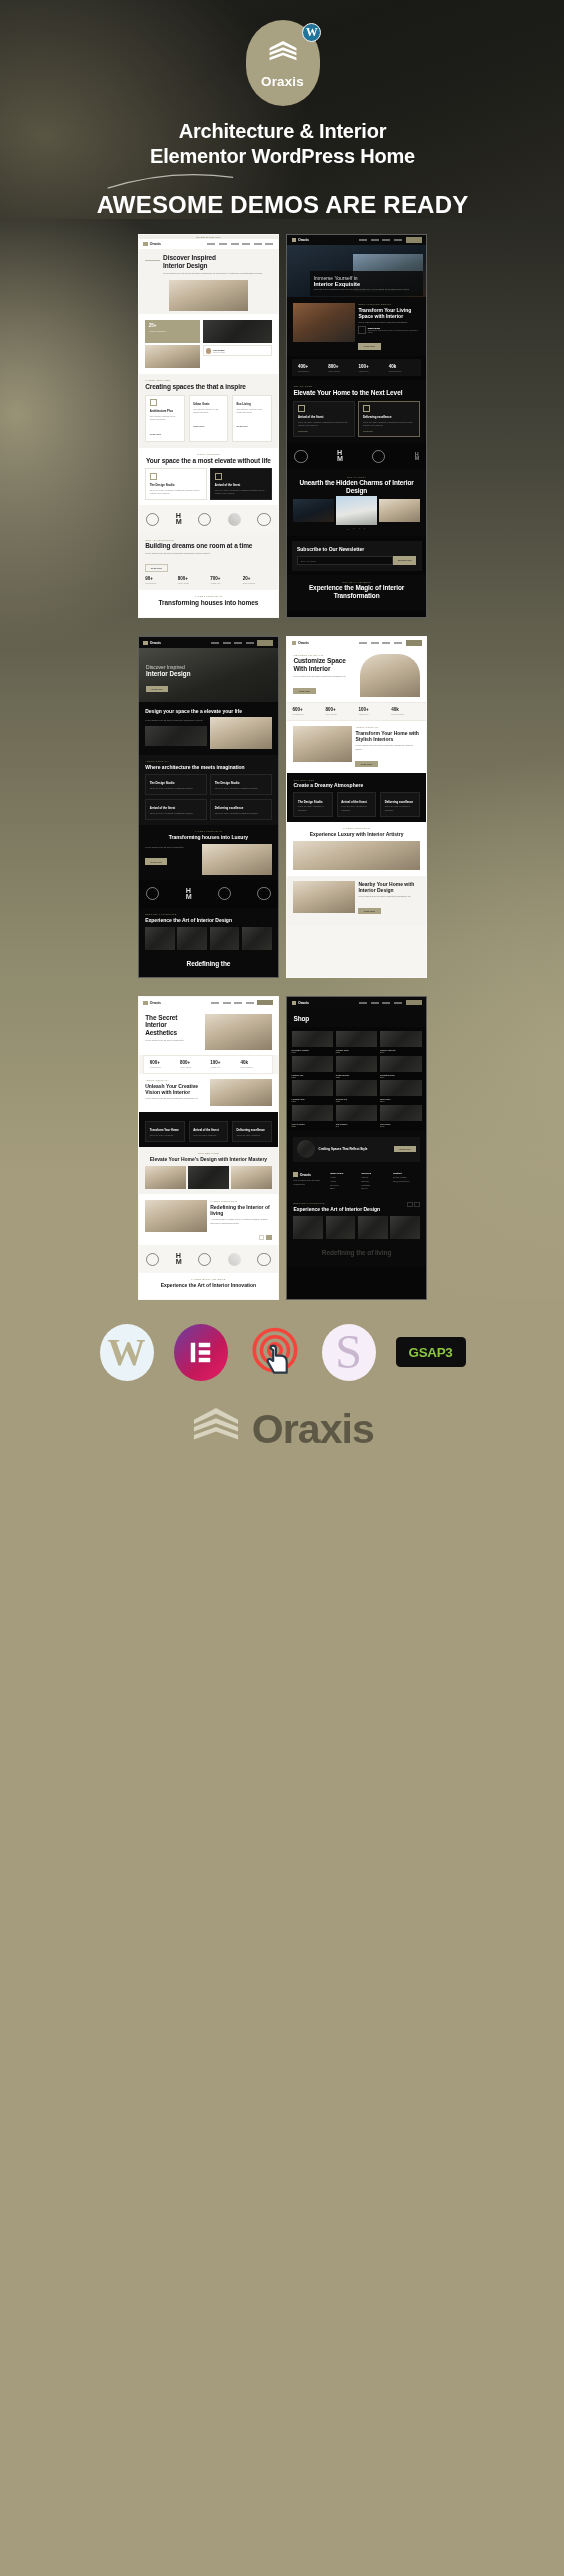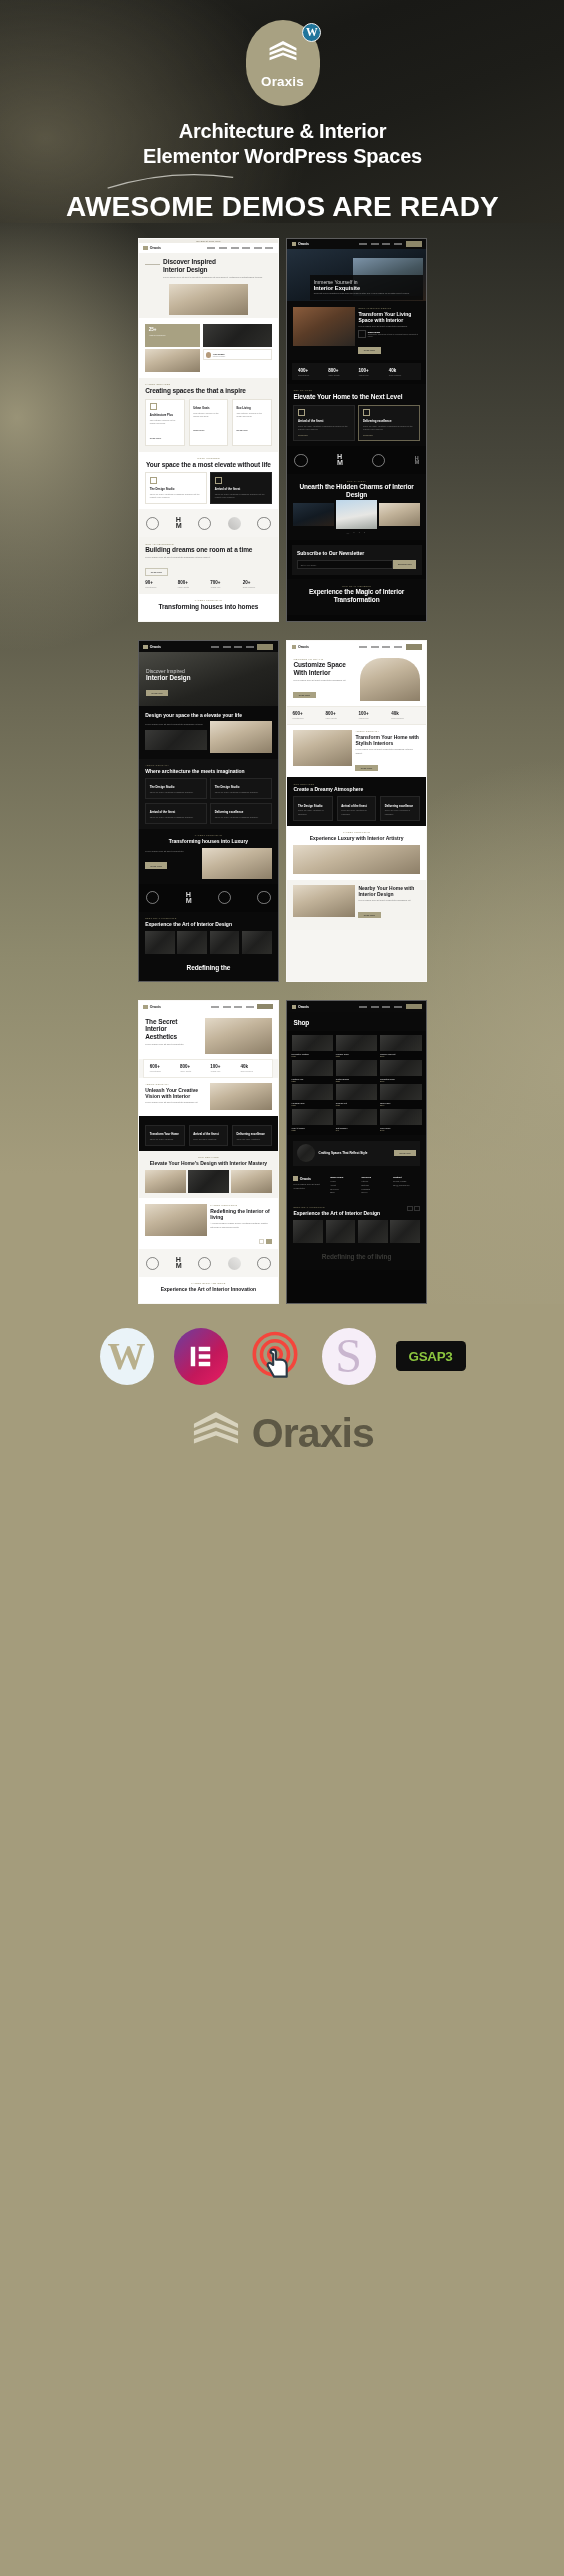--- a/index.html
+++ b/index.html
@@ -51,21 +51,21 @@
     line-height: 1.28;
     letter-spacing: -0.2px;
   }
   .hero-arc {
     position: relative; height: 18px; margin-top: 1.8px;
   }
   .hero-sub {
     margin-top: 1.8px;
     text-align: center;
     color: #ffffff;
-    font-size: 28px;
+    font-size: 24px;
     font-weight: 800;
     letter-spacing: 0.2px;
   }
 
   
   .demos {
     position: relative;
     padding: 14.3px 0 0 0;
     background:
       radial-gradient(ellipse 341px 377px at 3% 18%, rgba(168,161,130,0.85), rgba(0,0,0,0) 62%),
@@ -196,21 +196,21 @@
           <path d="M2 14 L17 8 L32 14 L32 17 L17 11.5 L2 17 Z" fill="#ffffff"></path>
           <path d="M2 19.5 L17 14 L32 19.5 L32 22.5 L17 17 L2 22.5 Z" fill="#ffffff"></path>
         </svg>
       </div>
       <div class="logo-name">Oraxis</div>
       <div class="wp-dot">W</div>
     </div>
 
     <h1 class="hero-title">
       <span>Architecture &amp; Interior</span><br>
-      <span>Elementor WordPress Spaces</span>
+      <span>Elementor WordPress Home</span>
     </h1>
 
     <div class="hero-arc">
       <svg width="565" height="18" viewBox="0 0 630 20" aria-hidden="true">
         <path d="M120 18 Q190 -4 260 6" fill="none" stroke="#b9b8b0" stroke-width="1.4"></path>
       </svg>
     </div>
 
     <h2 class="hero-sub">AWESOME DEMOS ARE READY</h2>
   </section>

